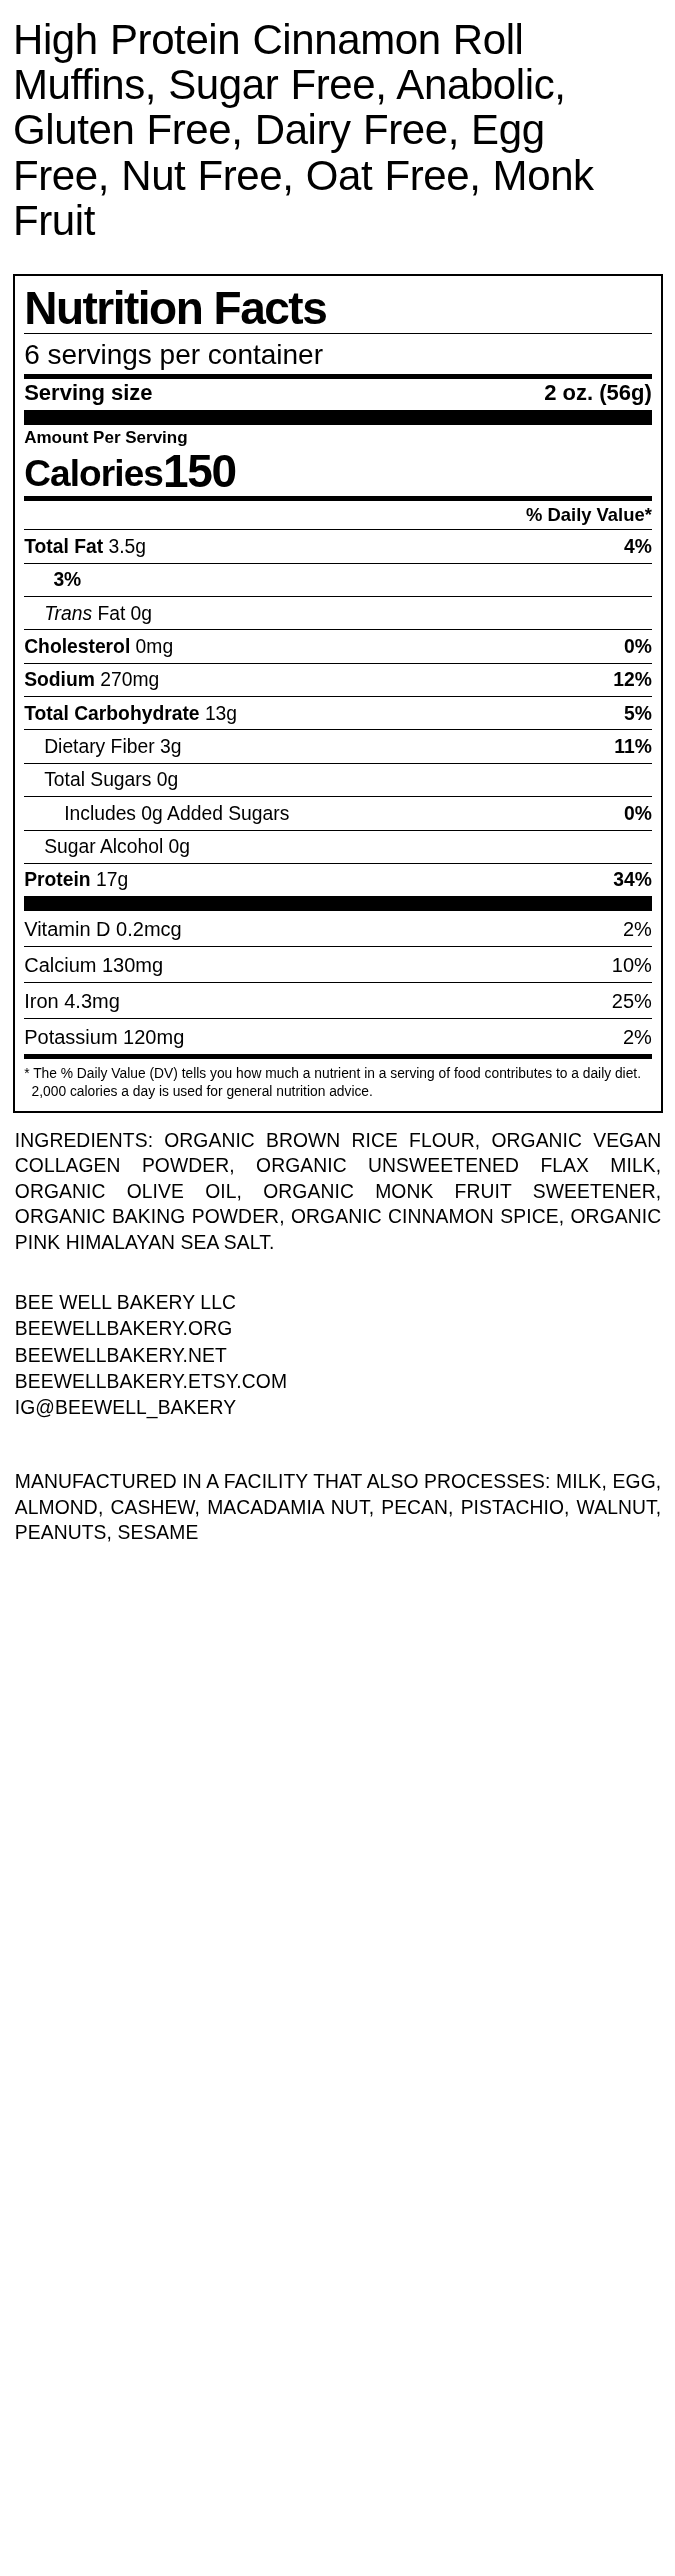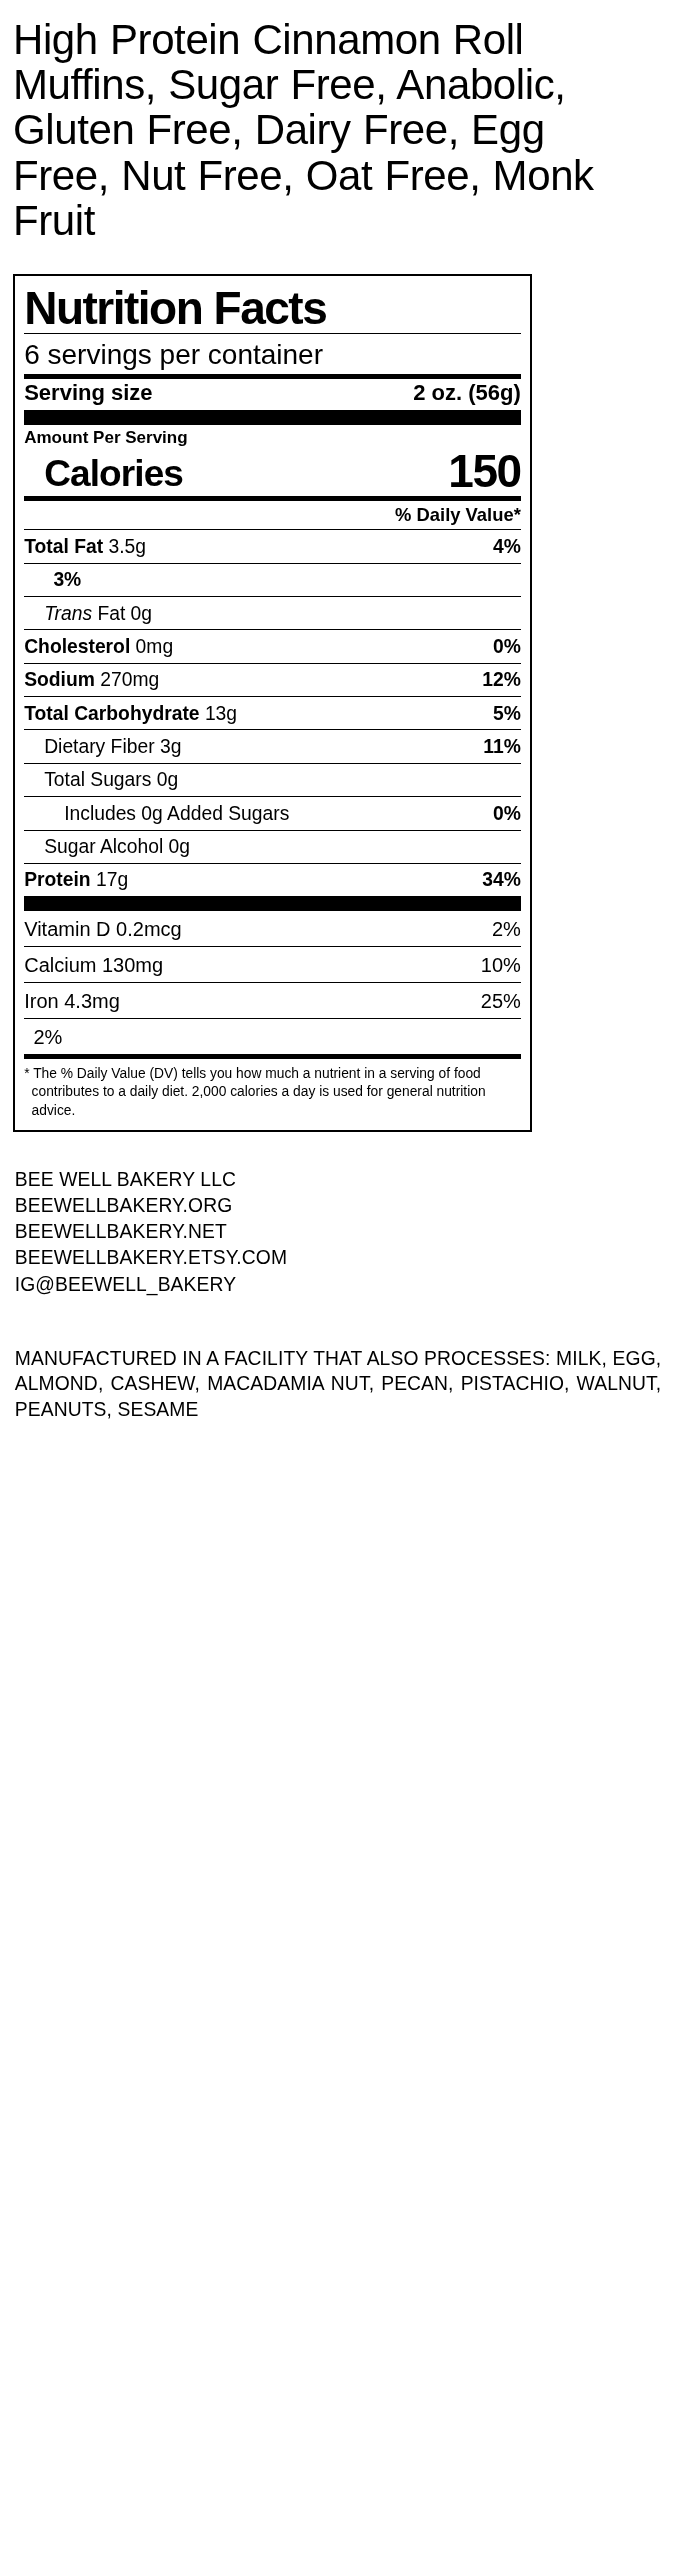--- a/index.html
+++ b/index.html
@@ -30,21 +30,21 @@
     margin: 0 0 31px 0;
     padding-right: 55px;
     word-spacing: 0.9px;
   }
 
   
   .nf-panel {
     border: 2.8px solid #000;
     padding: 5.5px 9.2px 7.4px 9.2px;
     margin: 0 0 0 0;
-    width: 519px;
+    width: 650px;
   }
   .nf-title {
     font-size: 46px;
     font-weight: 700;
     letter-spacing: -1.5px;
     line-height: 1.0;
     margin: 3.7px 0 1.8px 0;
     white-space: nowrap;
   }
   .rule-thin { border-top: 0.9px solid #000; }
@@ -65,24 +65,23 @@
     padding: 0.9px 0 4.6px 0;
   }
 
   .amount-label {
     font-size: 17px;
     font-weight: 700;
     padding: 2.8px 0 0 0;
   }
   .calories-row {
     display: flex;
-    justify-content: space-between;
+    justify-content: flex-start;
     align-items: flex-end;
     padding: 0 0 1.8px 0;
-    margin-left: 20px;
   }
   .calories-word {
     font-size: 37px;
     font-weight: 700;
     letter-spacing: -0.9px;
     line-height: 1.05;
   }
   .calories-value {
     font-size: 46px;
     font-weight: 700;
@@ -250,29 +249,31 @@
           <span class="lbl">Calcium 130mg</span>
           <span class="pct">10%</span>
         </div>
         <div class="rule-thin"></div>
         <div class="nf-row">
           <span class="lbl">Iron 4.3mg</span>
           <span class="pct">25%</span>
         </div>
         <div class="rule-thin"></div>
         <div class="nf-row">
+          <span class="lbl">Potassium 120mg</span>
           <span class="pct">2%</span>
         </div>
       </div>
 
     <div class="rule-med"></div>
 
     <div class="footnote">* The % Daily Value (DV) tells you how much a nutrient in a serving of food contributes to a daily diet. 2,000 calories a day is used for general nutrition advice.</div>
   </div>
 
+  <div class="ingredients">INGREDIENTS: ORGANIC BROWN RICE FLOUR, ORGANIC VEGAN COLLAGEN POWDER, ORGANIC UNSWEETENED FLAX MILK, ORGANIC OLIVE OIL, ORGANIC MONK FRUIT SWEETENER, ORGANIC BAKING POWDER, ORGANIC CINNAMON SPICE, ORGANIC PINK HIMALAYAN SEA SALT.</div>
 
   <div class="contact" id="contact-lines">
       <div>BEE WELL BAKERY LLC</div>
       <div>BEEWELLBAKERY.ORG</div>
       <div>BEEWELLBAKERY.NET</div>
       <div>BEEWELLBAKERY.ETSY.COM</div>
       <div>IG@BEEWELL_BAKERY</div>
     </div>
 
   <div class="allergen">MANUFACTURED IN A FACILITY THAT ALSO PROCESSES: MILK, EGG, ALMOND, CASHEW, MACADAMIA NUT, PECAN, PISTACHIO, WALNUT, PEANUTS, SESAME</div>

